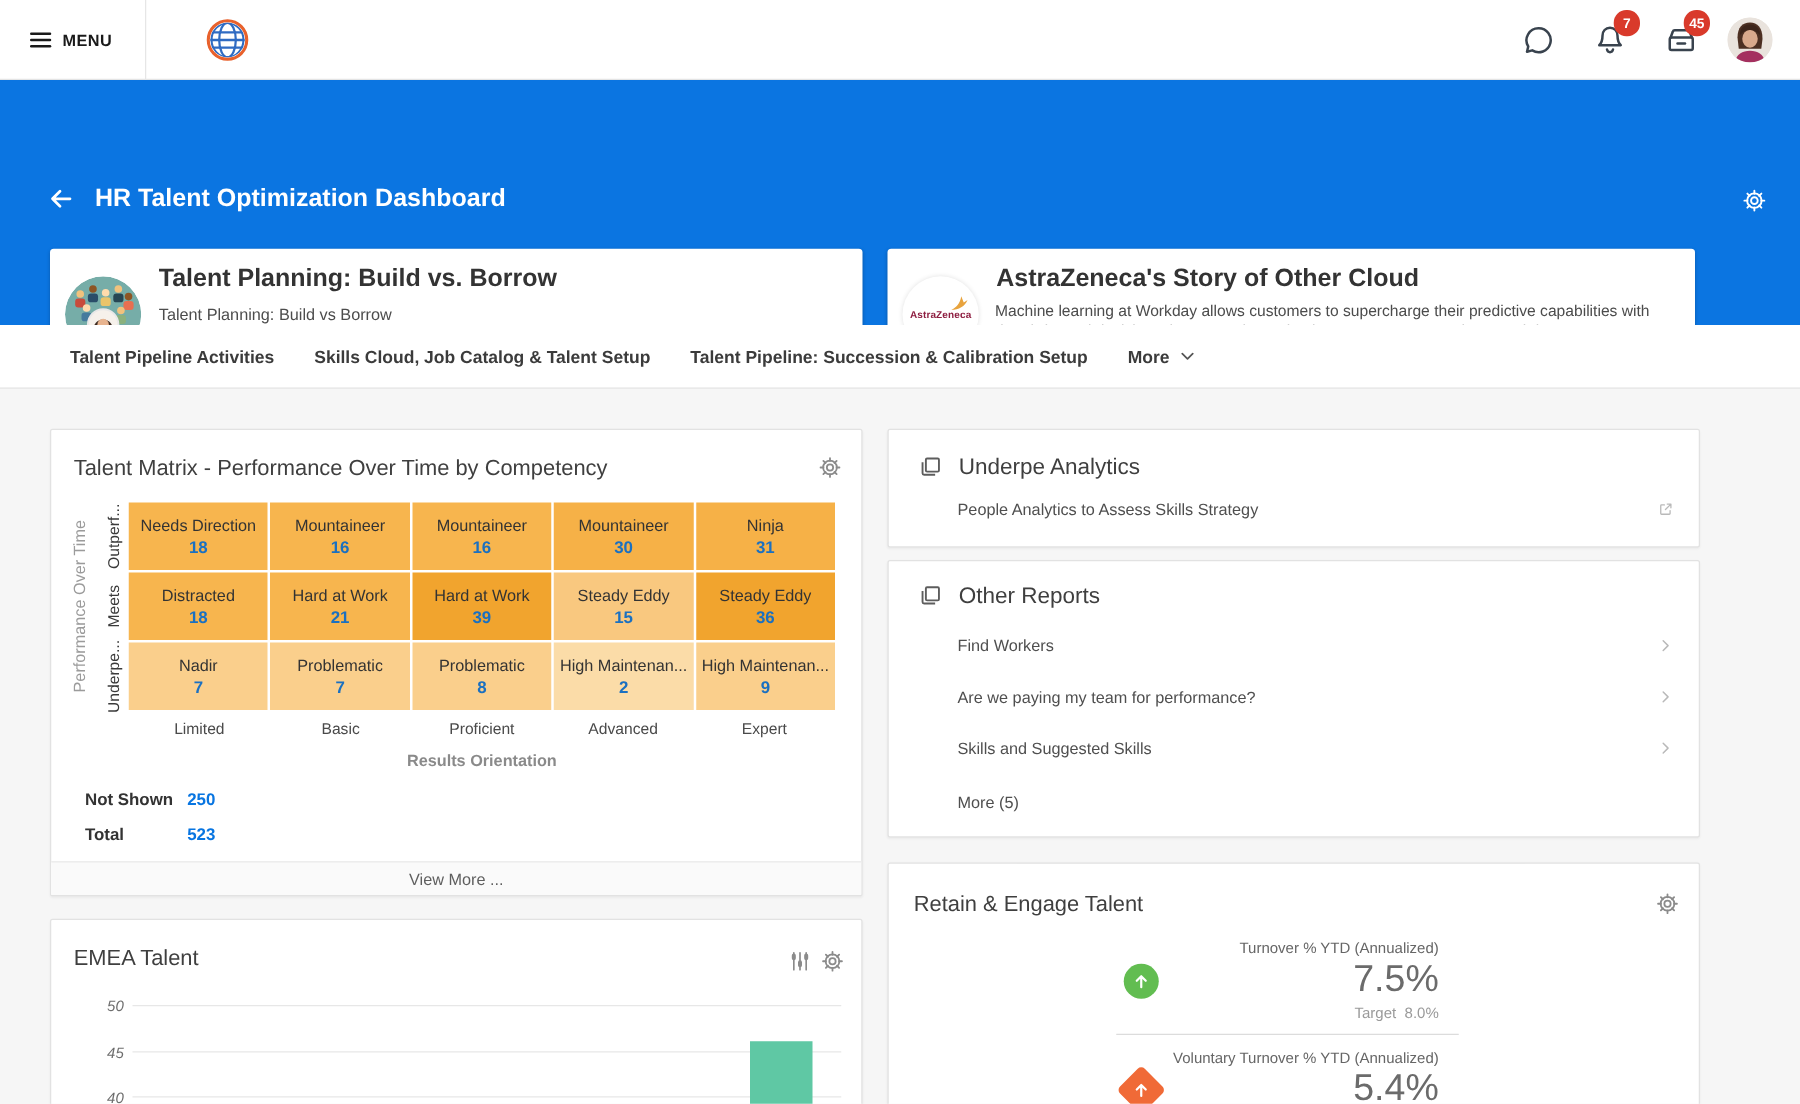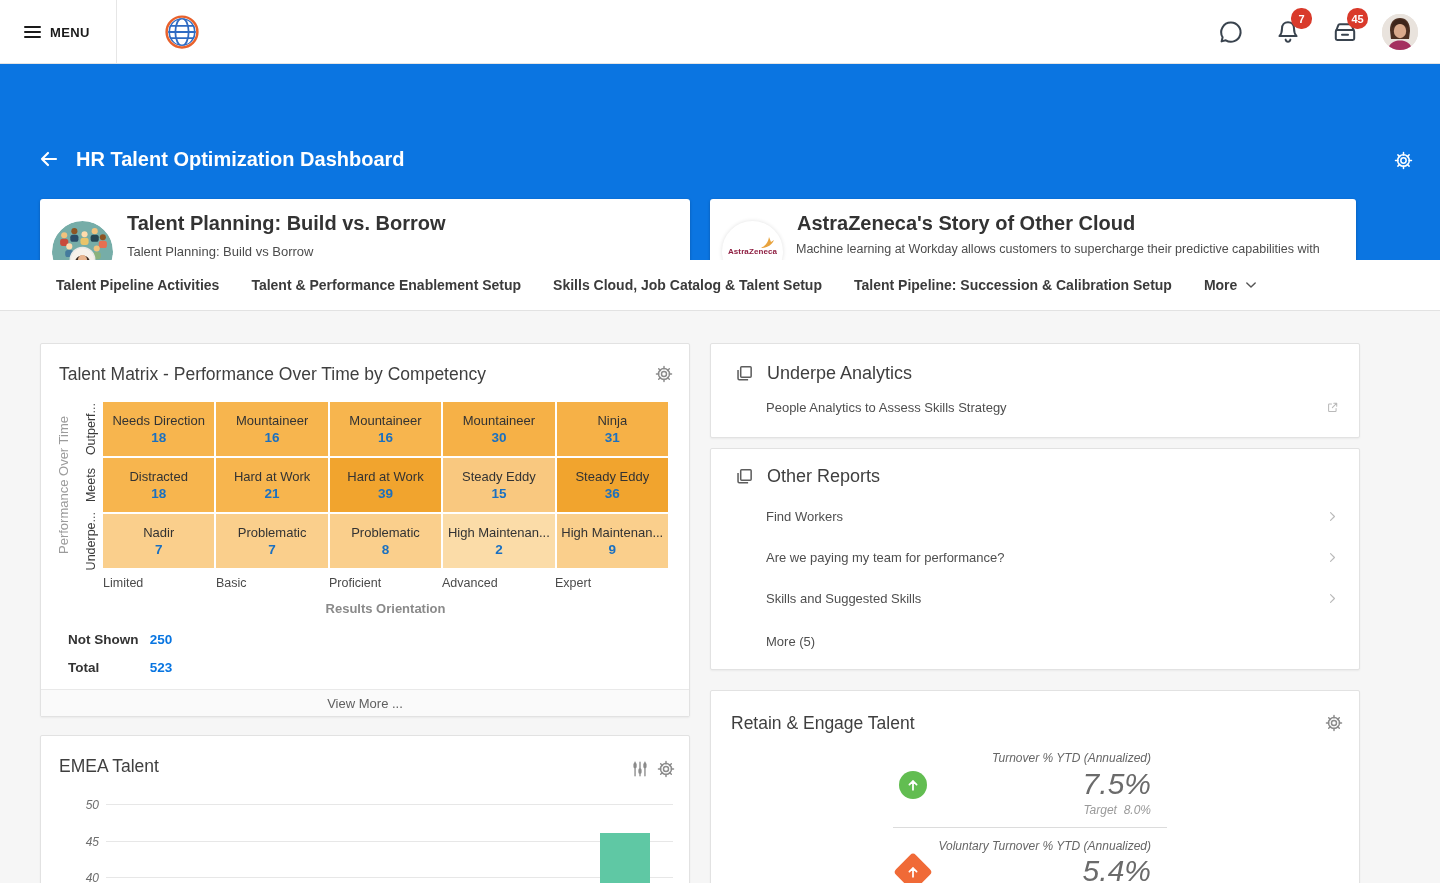--- a/index.html
+++ b/index.html
@@ -58,21 +58,21 @@
   #matrix-card { left:40px; top:343px; width:650px; height:374px; }
   .matrix-grid { position:absolute; left:62px; top:58px; width:565px; display:grid; grid-template-columns:repeat(5,1fr); grid-auto-rows:54px; gap:2px; }
   .matrix-cell { display:flex; flex-direction:column; align-items:center; justify-content:center; gap:2px; cursor:pointer; overflow:hidden; }
   .mc-label { font-size:13px; color:#333; white-space:nowrap; max-width:108px; overflow:hidden; }
   .mc-value { font-size:13.5px; font-weight:700; color:#1a70c1; }
   .m-yaxis { position:absolute; left:14px; top:58px; height:166px; width:16px; display:flex; align-items:center; justify-content:center; }
   .m-yaxis span { writing-mode:vertical-rl; transform:rotate(180deg); font-size:13px; color:#9b9b9b; white-space:nowrap; }
   .m-rowlab { position:absolute; left:42px; width:16px; height:54px; display:flex; align-items:center; justify-content:center; }
   .m-rowlab span { writing-mode:vertical-rl; transform:rotate(180deg); font-size:12.5px; color:#3a3a3a; white-space:nowrap; }
   .m-collabs { position:absolute; left:62px; top:232px; width:565px; display:grid; grid-template-columns:repeat(5,1fr); }
-  .m-collabs div { font-size:12.5px; color:#4a4a4a; }
+  .m-collabs div { text-align:center; font-size:12.5px; color:#4a4a4a; }
   .m-xaxis { position:absolute; left:62px; top:257px; width:565px; text-align:center; font-size:13px; font-weight:700; color:#8a8a8a; }
   .m-statrow { position:absolute; left:27px; font-size:13.5px; font-weight:700; }
   .m-statrow .lab { color:#333; display:inline-block; width:78px; }
   .m-statrow .val { color:#0875E1; cursor:pointer; }
   .m-footer { position:absolute; left:0; bottom:0; width:100%; height:27px; background:#FAFAFA; border-top:1px solid #E9E9E9; display:flex; align-items:center; justify-content:center; font-size:13px; color:#5f5f5f; cursor:pointer; }
 
   
   #aa-card { left:710px; top:343px; width:650px; height:95px; }
   #or-card { left:710px; top:448px; width:650px; height:222px; }
   .sec-head { position:absolute; left:24px; display:flex; align-items:center; gap:13px; }
@@ -81,21 +81,21 @@
   .report-row { position:absolute; left:55px; right:20px; height:18px; display:flex; align-items:center; justify-content:space-between; font-size:13px; color:#4f4f4f; cursor:pointer; }
   .report-row .ic { width:13px; height:13px; color:#B9B9B9; }
 
   
   #re-card { left:710px; top:690px; width:650px; height:250px; }
   .kpi-ind { position:absolute; left:188px; width:28px; height:28px; color:#fff; }
   .kpi-ind svg { width:16px; height:16px; position:absolute; left:6px; top:6px; }
   .ind-circle { border-radius:50%; background:#62BD51; }
   .ind-diamond { background:#F06A37; transform:rotate(45deg); border-radius:4px; }
   .ind-diamond svg { transform:rotate(-45deg); }
-  .kpi-text { position:absolute; left:140px; width:300px; text-align:right;font-style:italic; }
+  .kpi-text { position:absolute; left:140px; width:300px; text-align:right; }
   .kpi-label { font-size:12px; color:#666; }
   .kpi-value { font-size:30px; color:#6b6b6b; }
   .kpi-target { font-size:12px; color:#9a9a9a; }
   .kpi-divider { position:absolute; left:182px; top:136px; width:274px; height:1px; background:#DCDCDC; }
 
   
   #emea-card { left:40px; top:735px; width:650px; height:200px; overflow:hidden; }
   .emea-icons { position:absolute; right:14px; top:24px; display:flex; gap:8px; }
   .emea-icons .ib { width:18px; height:18px; color:#8b8b8b; cursor:pointer; }
   .gridline { position:absolute; left:65px; width:567px; height:1px; background:#E7E7E7; }
@@ -261,23 +261,20 @@
     <div class="ann-desc">Machine learning at Workday allows customers to supercharge their predictive capabilities with data-informed decisions that power better business outcomes. See how Workday customer,...</div>
     <div class="ann-more">View More</div>
   </div>
 </div>
 
 <div class="tabbar">
   <div class="tab">
       <span>Talent Pipeline Activities</span>
     </div>
   <div class="tab">
-      <span>Talent &amp; Performance Enablement Setup</span>
-    </div>
-  <div class="tab">
       <span>Skills Cloud, Job Catalog &amp; Talent Setup</span>
     </div>
   <div class="tab">
       <span>Talent Pipeline: Succession &amp; Calibration Setup</span>
     </div>
   <div class="tab">
     <span>More</span>
     <svg class="chev" viewBox="0 0 20 20">
         <use href="#i-chev-down"></use>
       </svg>

